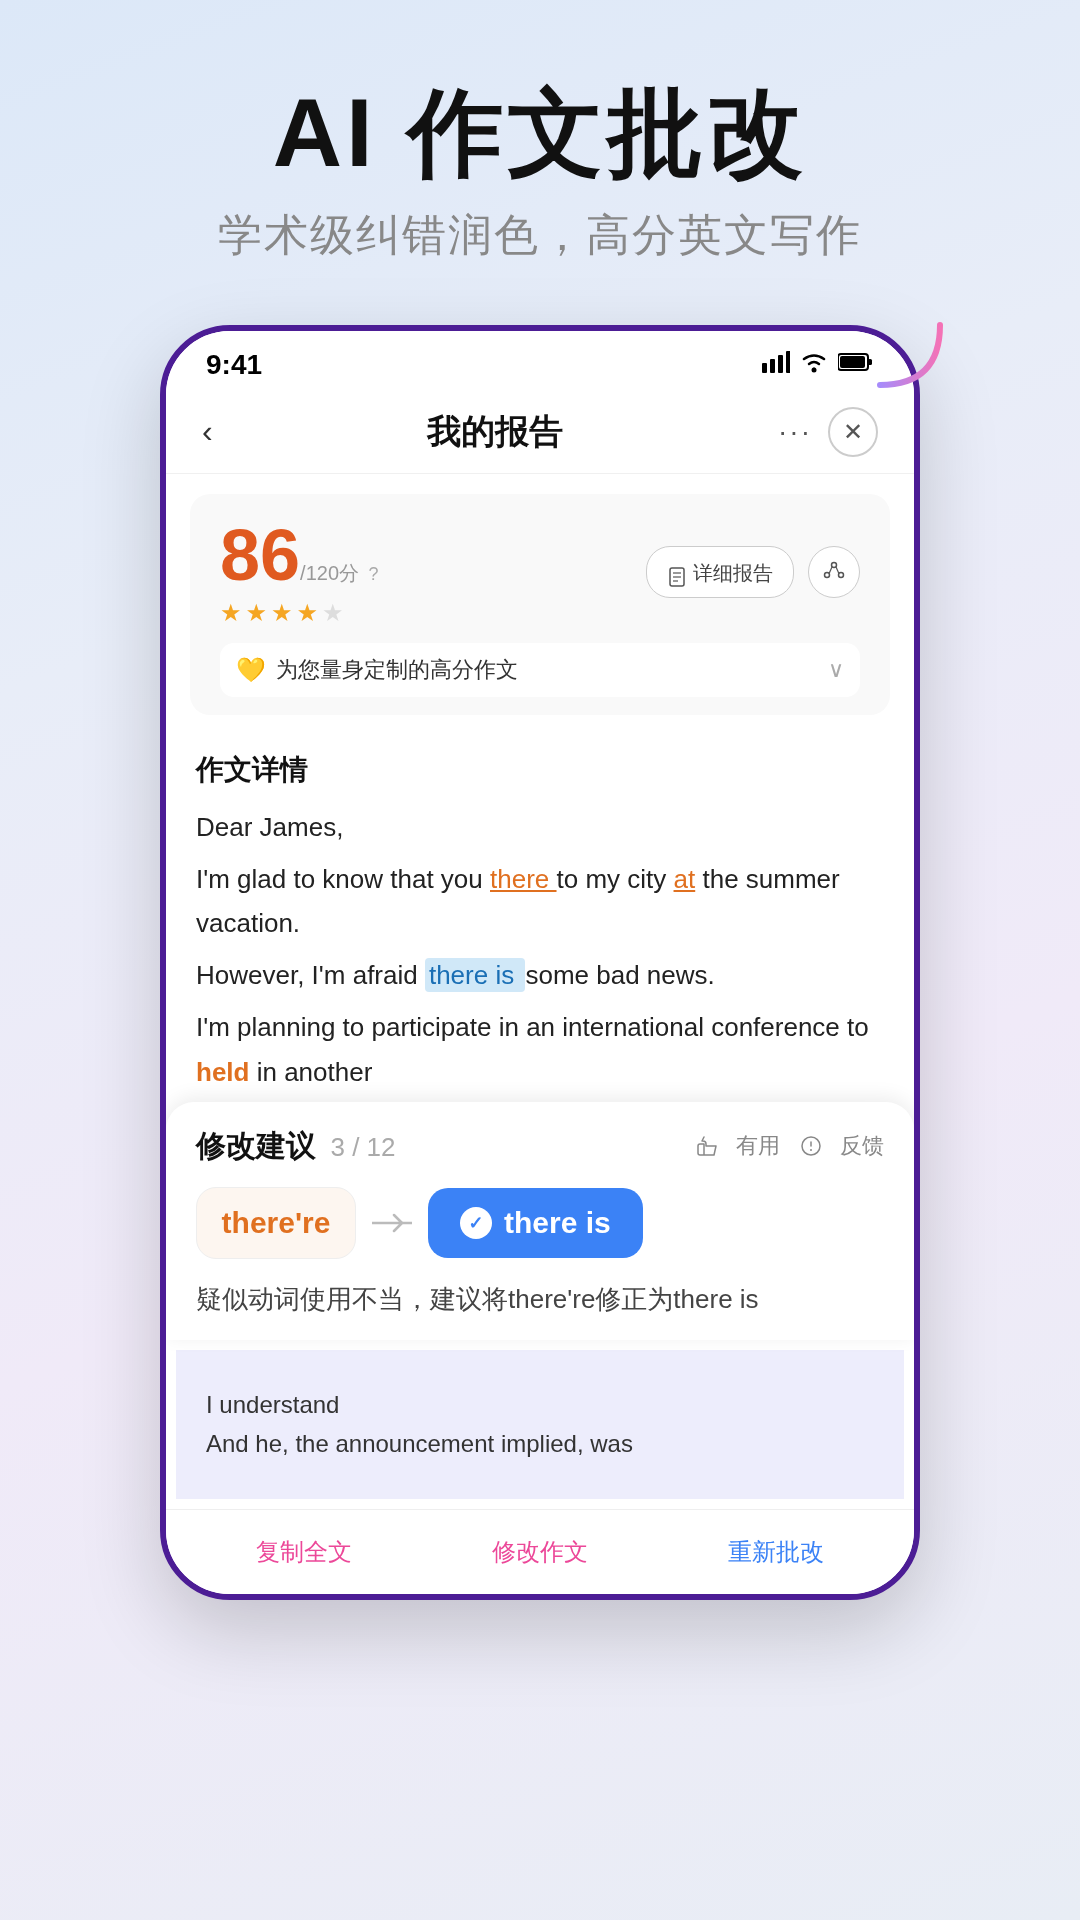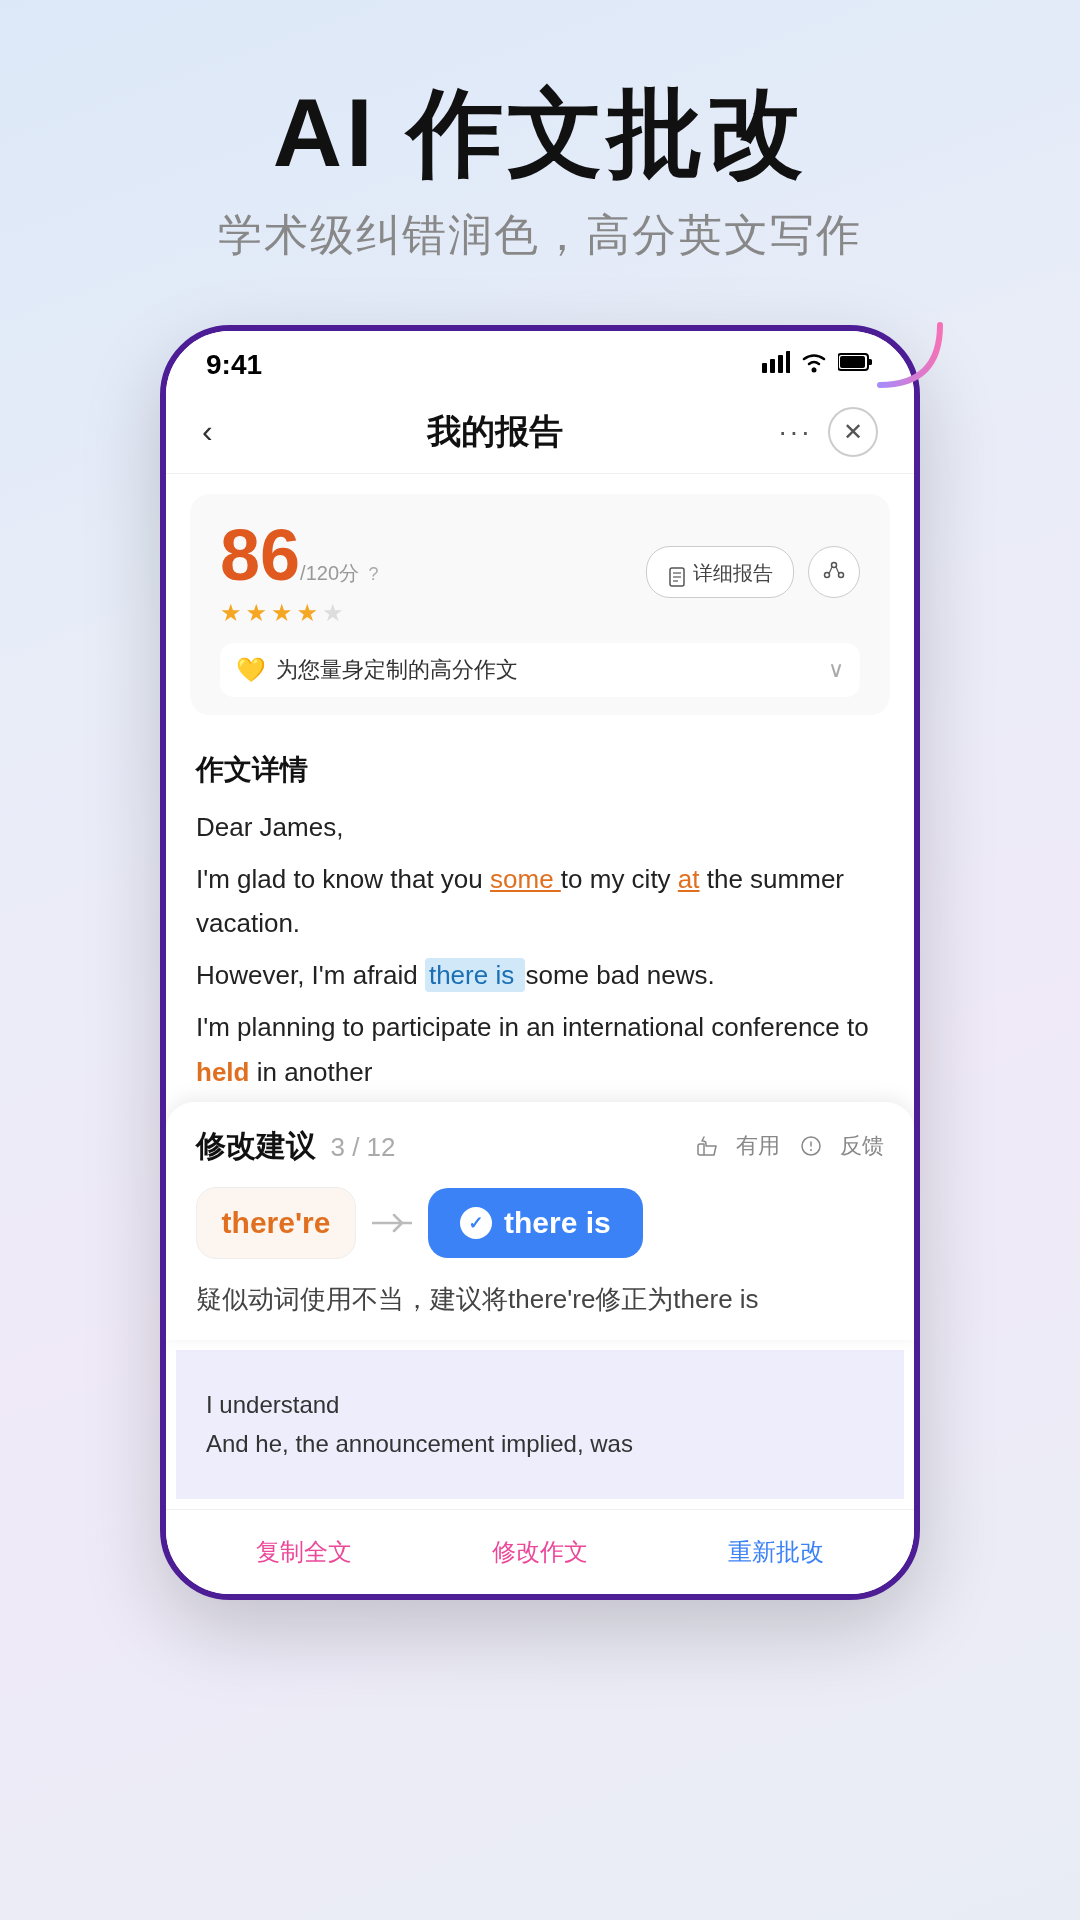--- a/index.html
+++ b/index.html
@@ -538,21 +538,21 @@
             <span class="hint-text">为您量身定制的高分作文</span>
           </div>
           <span class="hint-chevron">∨</span>
         </div>
       </div>
 
       <div class="essay-section">
         <div class="essay-section-title">作文详情</div>
         <div class="essay-text">
           <p>Dear James,</p>
-          <p>I'm glad to know that you <span class="text-highlight-orange">some </span> to my city <span class="text-highlight-orange">at</span> the summer vacation.</p>
+          <p>I'm glad to know that you <span class="text-highlight-orange">there </span> to my city <span class="text-highlight-orange">at</span> the summer vacation.</p>
           <p>However, I'm afraid <span class="text-highlight-blue-bg">there is </span> some bad news.</p>
           <p>I'm planning to participate in an international conference to <span class="text-highlight-orange2">held</span> in another</p>
         </div>
       </div>
 
       <div class="suggestion-panel">
         <div class="suggestion-header">
           <div>
             <span class="suggestion-title">修改建议</span>
             <span class="suggestion-count">

